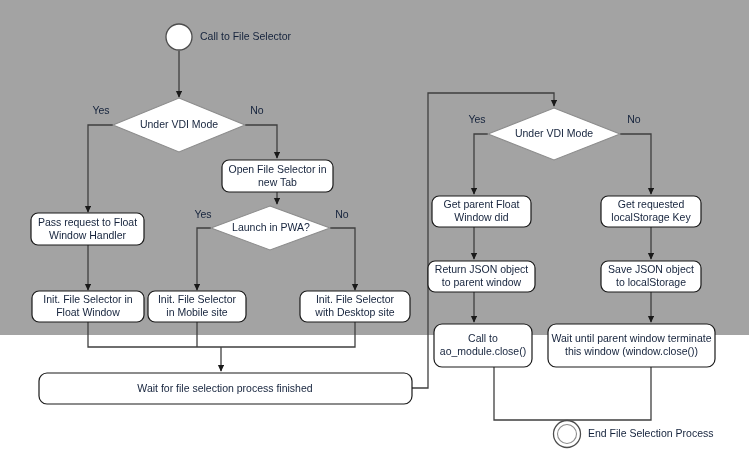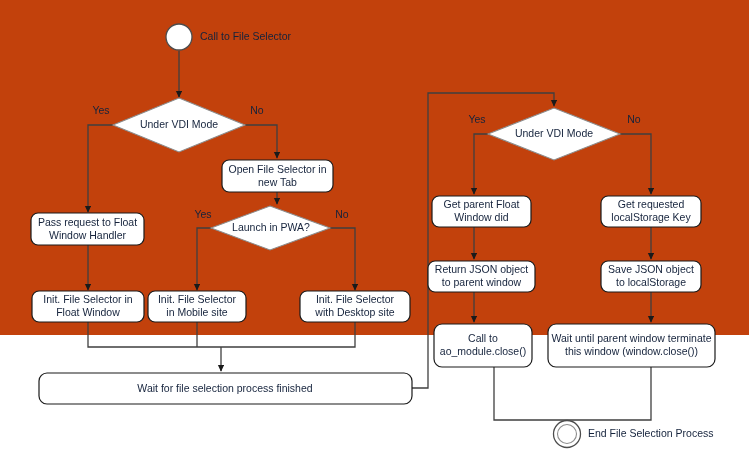--- a/index.html
+++ b/index.html
@@ -10,21 +10,21 @@
   body {
     width: 749px;
     height: 467px;
     overflow: hidden;
     font-family: "Liberation Sans", sans-serif;
   }
   #flowchart-root {
     position: relative;
     width: 749px;
     height: 335px;
-    background: #c2410c;
+    background: #a3a3a3;
   }
   svg.chart-svg {
     display: block;
     width: 749px;
     height: 467px;
   }
   .node-shape {
     fill: #ffffff;
     stroke: #1a1a1a;
     stroke-width: 1.2;

